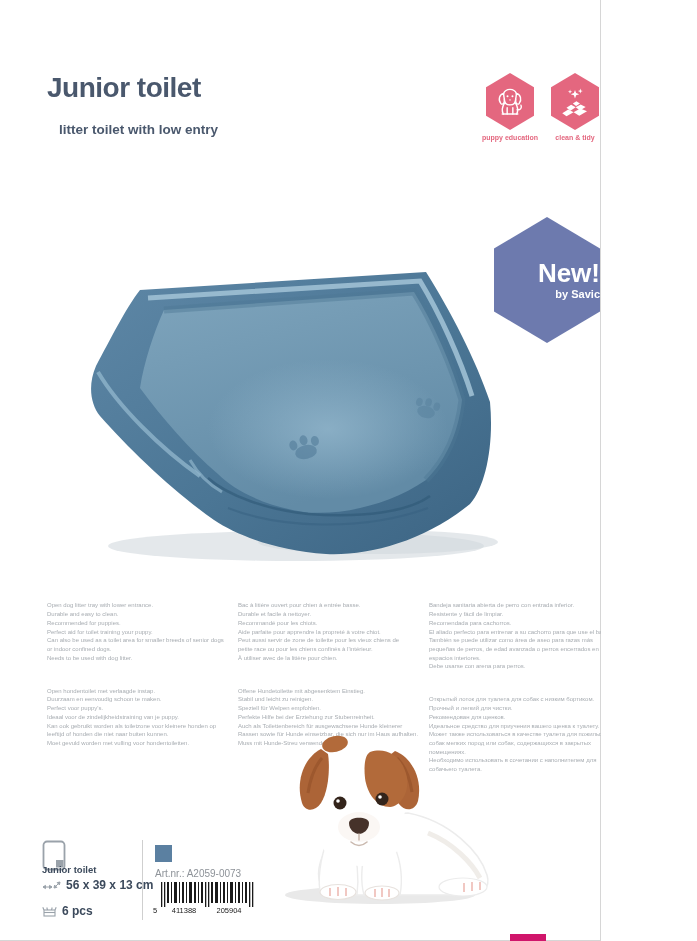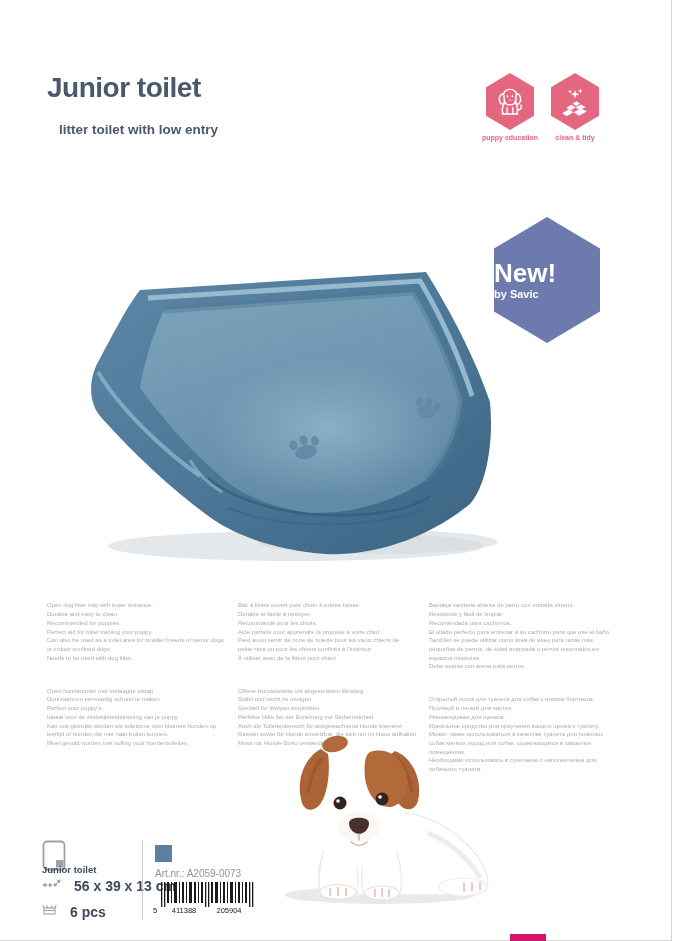--- a/index.html
+++ b/index.html
@@ -1,17 +1,17 @@
 <!DOCTYPE html>
 <html><head>
 <meta charset="utf-8">
 <style>
   html,body { margin:0; padding:0; background:#ffffff; }
   #page {
-    position:relative; width:672px; height:941px; background:#ffffff;
+    position:relative; width:601px; height:941px; background:#ffffff;
     font-family:"Liberation Sans", sans-serif; overflow:hidden;
     box-shadow: inset -1px -1px 0 #d6d6d6;
   }
   
   .page-title {
     position:absolute; left:47px; top:72px; margin:0;
     font-size:28px; font-weight:700; letter-spacing:-0.5px; color:#4a586d;
   }
   .page-subtitle {
     position:absolute; left:47px; top:110px; margin:12px;
@@ -26,21 +26,21 @@
   }
   .badge-label {
     margin-top:4px; font-size:7px; font-weight:700; color:#e4677f; line-height:8px;
   }
   #badge-puppy { left:482px; }
   #badge-clean { left:547px; }
   
   .new-hex {
     position:absolute; left:494px; top:217px; width:106px; height:126px;
     background:#6d7aae; display:flex; flex-direction:column;
-    align-items:flex-start; justify-content:center; z-index:5; color:#fff;
+    align-items:flex-end; justify-content:center; z-index:5; color:#fff;
   }
   .new-title { font-size:26px; font-weight:700; line-height:26px; }
   .new-sub   { font-size:11px; font-weight:700; margin-top:2px; }
   
   #tray-svg { position:absolute; left:78px; top:264px; z-index:1; }
   #regmark  { position:absolute; left:674px; top:482px; }
   
   .col {
     position:absolute; top:584px; font-size:6px; line-height:8.7px;
     color:#a8adb2; white-space:pre;
@@ -50,22 +50,22 @@
   #col-3 { left:429px; width:215px; }
   .lang-block { margin:0 0 7px 0; }
   
   #puppy-svg { position:absolute; left:258px; top:718px; }
   
   .footer-name {
     position:absolute; left:42px; top:864px;
     font-size:9.5px; font-weight:700; color:#3c4a5c;
   }
   .spec-row {
-    position:absolute; left:42px; display:flex; align-items:flex-start; gap:13px;
-    font-size:14px; font-weight:700; color:#3c4a5c;
+    position:absolute; left:42px; display:flex; align-items:center; gap:5px;
+    font-size:12px; font-weight:700; color:#3c4a5c;
   }
   #row-dims { top:878px; }
   #row-pcs  { top:904px; }
   #tray-icon { position:absolute; left:42px; top:840px; }
   .v-divider {
     position:absolute; left:142px; top:840px; width:1px; height:80px; background:#cfcfcf;
   }
   .color-swatch {
     position:absolute; left:155px; top:845px; width:17px; height:17px; background:#5b80a1;
   }

